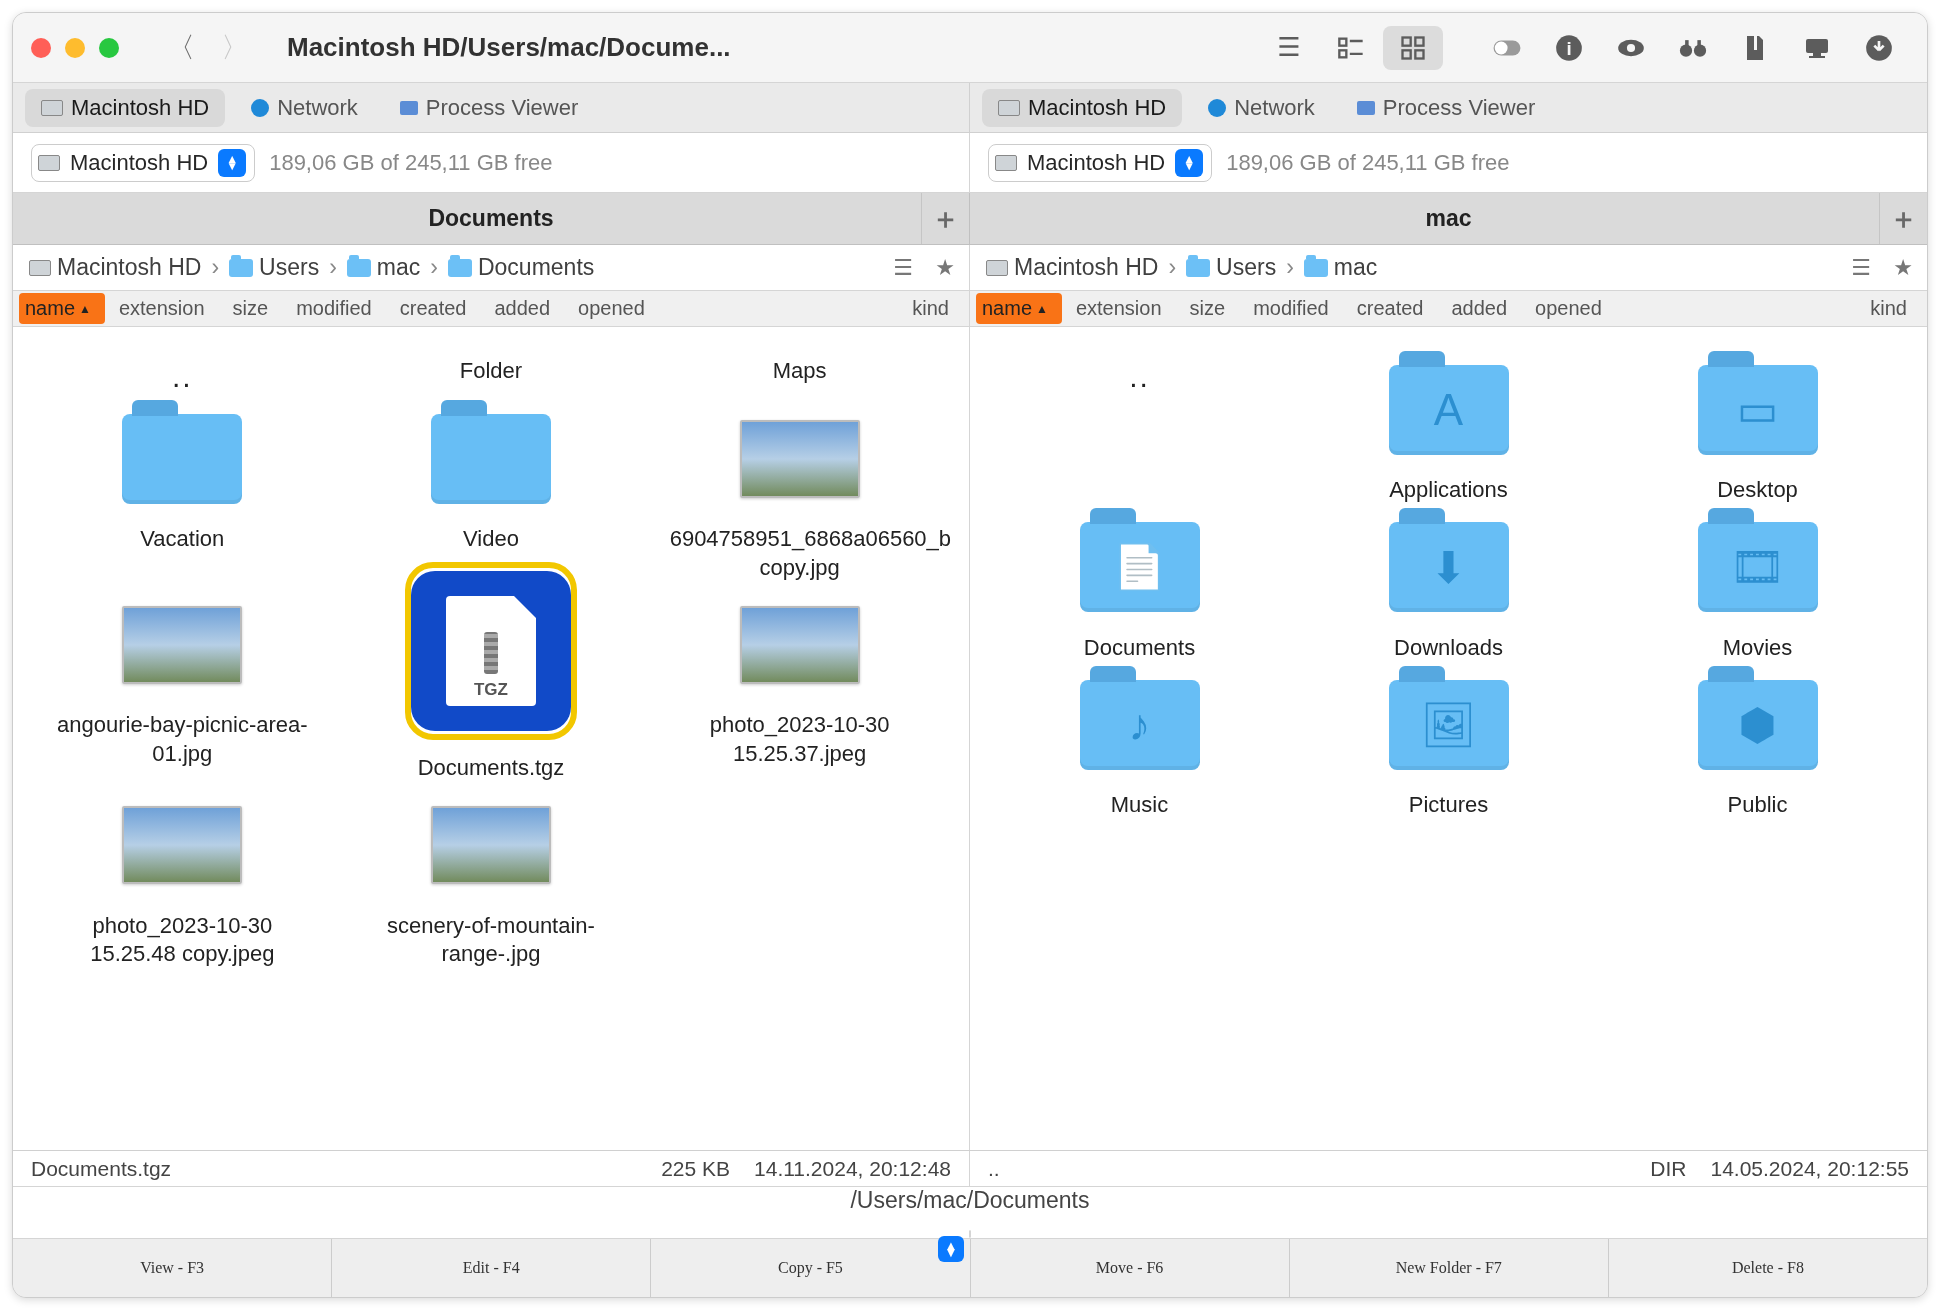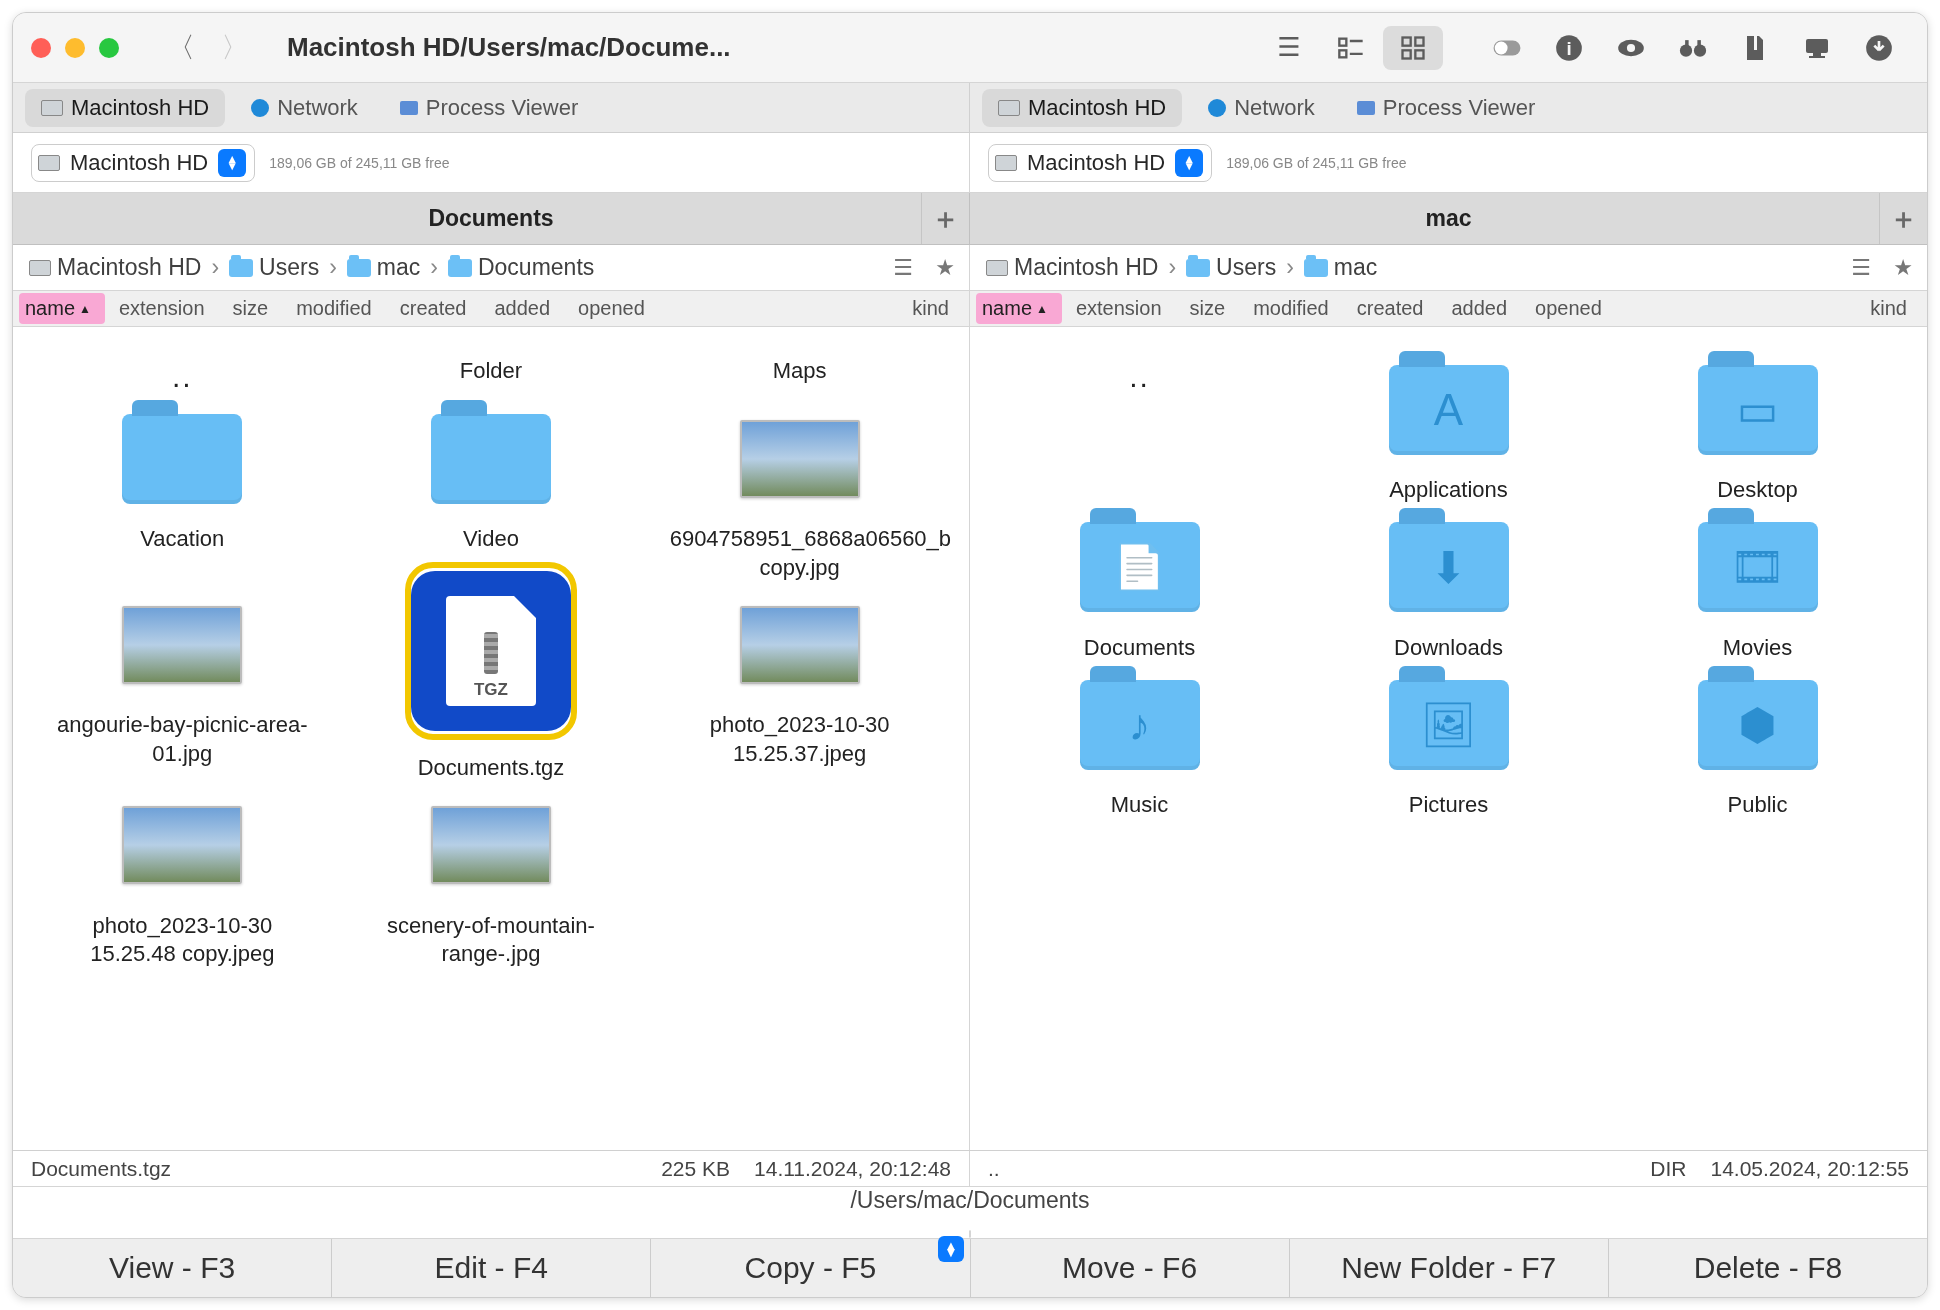--- a/index.html
+++ b/index.html
@@ -29,42 +29,42 @@
 .disk-icn { width: 22px; height: 16px; background: #cfd4d8; border: 1px solid #888; border-radius: 2px; position: relative; }
 .globe-icn { width: 18px; height: 18px; border-radius: 50%; background: #1f89d8; }
 .app-icn { width: 18px; height: 14px; background: #5b8dd6; border-radius: 2px; }
 
 
 .volbar { height: 60px; background: #fff; border-bottom: 1px solid #d5d5d5; display: flex; }
 .vol-half { width: 50%; display: flex; align-items: center; padding-left: 18px; gap: 14px; border-right: 1px solid #d5d5d5; }
 .vol-select { display: flex; align-items: center; gap: 10px; border: 1px solid #ccc; border-radius: 8px; padding: 4px 8px 4px 6px; background: #fff; }
 .vol-label { font-size: 22px; color: #272727; }
 .vol-chev { width: 28px; height: 28px; background: #0a7aff; border-radius: 6px; display: flex; flex-direction: column; align-items: center; justify-content: center; gap: 0; color: #fff; font-size: 12px; line-height: 7px; }
-.vol-space { font-size: 14px; color: #888; }
+.vol-space { font-size: 22px; color: #888; }
 
 
 .paneltitle-bar { height: 52px; background: #dadada; border-bottom: 1px solid #c0c0c0; display: flex; }
 .pt-half { width: 50%; display: flex; align-items: center; justify-content: center; position: relative; font-size: 23px; font-weight: 600; color: #222; border-right: 1px solid #c0c0c0; }
 .pt-add { position: absolute; right: 0; top: 0; width: 48px; height: 100%; display: flex; align-items: center; justify-content: center; color: #686868; font-size: 28px; border-left: 1px solid #c5c5c5; }
 
 
 .crumb-bar { height: 46px; background: #fff; border-bottom: 1px solid #d5d5d5; display: flex; }
 .crumb-half { width: 50%; display: flex; align-items: center; padding: 0 6px 0 10px; border-right: 1px solid #d5d5d5; gap: 2px; font-size: 23px; color: #404040; }
 .crumb-seg { display: flex; align-items: center; gap: 6px; padding: 2px 6px; }
 .crumb-icn { width: 24px; height: 18px; background: #6cc0f6; border-radius: 3px; position: relative; }
 .crumb-icn::before { content:''; position:absolute; top:-4px; left:2px; width:10px; height:4px; background:#6cc0f6; border-radius:2px 2px 0 0; }
 .crumb-sep { color: #888; padding: 0 2px; }
 .crumb-aux { margin-left: auto; display: flex; gap: 6px; align-items: center; }
 .crumb-aux .auxbtn { width: 36px; height: 32px; display:flex; align-items:center; justify-content:center; color:#777; font-size: 22px; }
 
 
 .cols-bar { height: 36px; background: #f0f0f0; border-bottom: 1px solid #d5d5d5; display: flex; }
 .cols-half { width: 50%; display: flex; align-items: center; border-right: 1px solid #d5d5d5; padding: 0 6px; }
 .col { font-size: 20px; color: #555; padding: 4px 14px; }
-.col.sort { background: #f9a8d4; color: #222; border-radius: 4px; display:flex; gap:4px; align-items:center;padding-left:6px; }
+.col.sort { background: #f97316; color: #222; border-radius: 4px; display:flex; gap:4px; align-items:center;padding-left:6px; }
 .col.last { margin-left: auto; }
 
 
 .panes { flex: 1; display: flex; background: #fff; border-bottom: 1px solid #d0d0d0; overflow: hidden; }
 .pane { width: 50%; border-right: 1px solid #d5d5d5; overflow: auto; }
 .grid { display: grid; grid-template-columns: repeat(3, 1fr); gap: 10px 10px; padding: 30px 20px 10px; }
 .item { display: flex; flex-direction: column; align-items: center; text-align: center; font-size: 22px; color: #222; }
 .item .thumb { width: 140px; height: 105px; display:flex; align-items:center; justify-content:center; margin-bottom: 14px; }
 .item .name { max-width: 260px; line-height: 1.3; }
 
@@ -90,21 +90,21 @@
 .status-half .srest { margin-left:auto; display:flex; gap:24px; }
 
 
 .cmdline { height: 52px; background:#fff; border-bottom:1px solid #d5d5d5; display:flex; align-items:center; padding: 0 18px; gap: 16px; font-size:23px; color:#444;flex-direction:column; }
 .cmd-path { }
 .cmd-input { flex:1; height:36px; border:1px solid #d5d5d5; border-radius:8px; background:#fff; position:relative; }
 .cmd-chev { position:absolute; right:6px; top:5px; width:26px; height:26px; background:#0a7aff; border-radius:6px; display:flex; align-items:center; justify-content:center; color:#fff; font-size:13px; flex-direction:column; line-height:7px; }
 
 
 .funcbar { height: 58px; background:#eee; display:flex; }
-.func { flex:1; border-right:1px solid #ccc; display:flex; align-items:center; justify-content:center; font-size:30px; color:#333; }
+.func { flex:1; border-right:1px solid #ccc; display:flex; align-items:center; justify-content:center; font-size:16px; color:#333;font-family:Liberation Serif, serif; }
 .func:last-child { border-right:none; }
 
 </style>
 </head>
 <body>
 
 <div class="window">
 
   <div class="titlebar">
     <div class="traffic">

